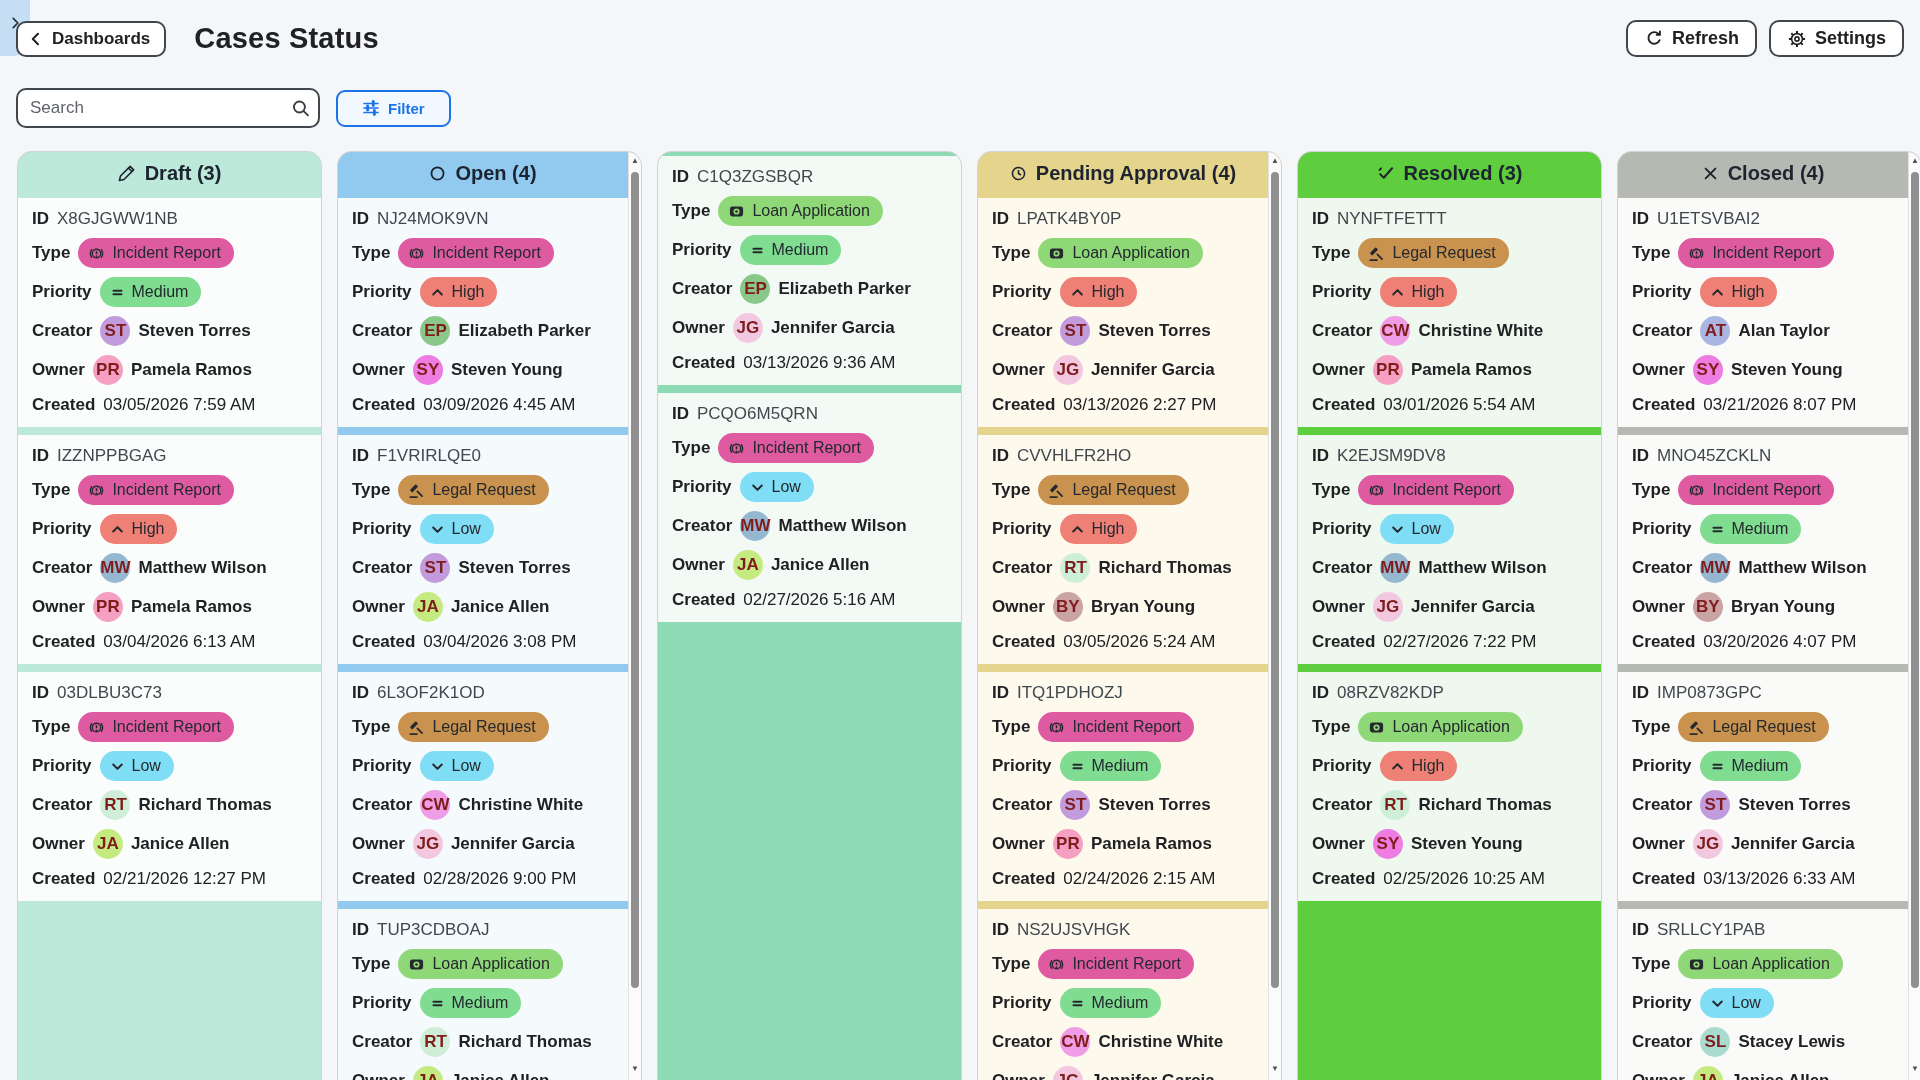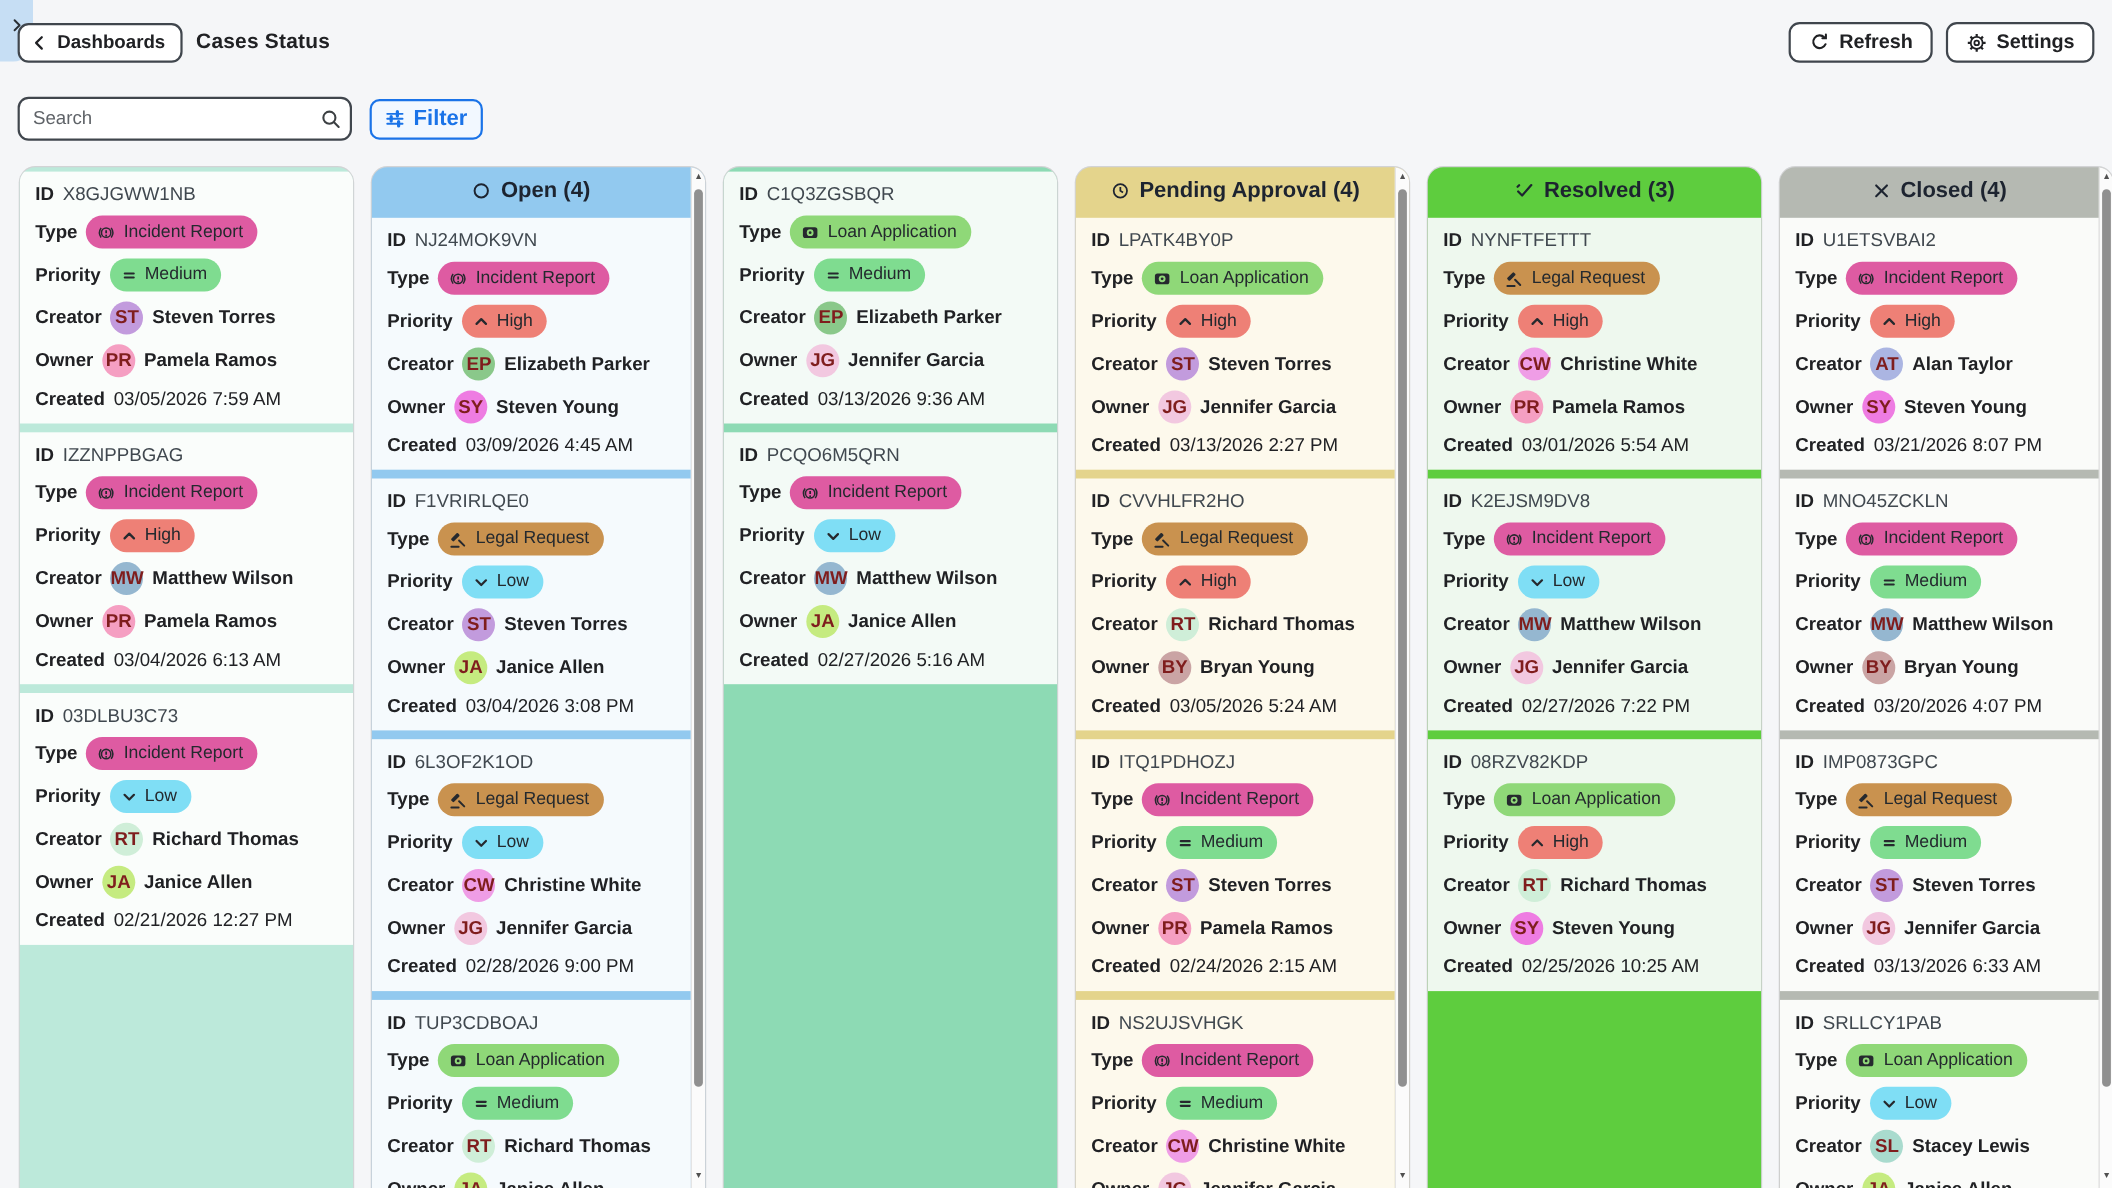--- a/index.html
+++ b/index.html
@@ -2,29 +2,29 @@
 <html><head>
 <meta charset="utf-8">
 <style>
 *{box-sizing:border-box;margin:0;padding:0}
 html,body{width:1920px;height:1080px;overflow:hidden}
 body{background:#f5f6f8;font-family:"Liberation Sans",sans-serif;color:#202124;position:relative}
 .expander{position:absolute;top:0;left:0;width:30px;height:56px;background:#c6def4;border-radius:0 0 18px 0;display:flex;justify-content:center;align-items:flex-start;padding-top:16px;cursor:pointer;z-index:1}
 .header-row{position:absolute;top:20px;left:16px;right:16px;display:flex;align-items:center;z-index:2}
 .btn{display:inline-flex;align-items:center;gap:8px;background:#fff;border:2px solid #40464d;border-radius:10px;font-weight:bold;color:#202124;cursor:pointer;font-family:inherit}
 .back-btn{padding:6px 14px 6px 10px;font-size:17px}
-.page-title{font-size:19px;font-weight:bold;margin-left:12px;letter-spacing:.2px}
+.page-title{font-size:29px;font-weight:bold;margin-left:28px;letter-spacing:.2px}
 .spacer{flex:1}
 .action-btn{padding:6px 16px;margin-left:12px;font-size:18px}
 .toolbar-row{position:absolute;top:88px;left:16px;display:flex;align-items:center;gap:16px;z-index:2}
 .search-box{position:relative;width:304px}
 .search-box input{width:100%;height:40px;border:2px solid #40464d;border-radius:10px;padding:0 42px 0 12px;font-size:17px;font-family:inherit;background:#fff;color:#202124;outline:none}
 .search-box input::placeholder{color:#5f6368}
 .search-ic{position:absolute;right:10px;top:50%;transform:translateY(-50%);display:flex}
-.filter-btn{display:inline-flex;align-items:center;gap:8px;height:37px;padding:0 12px;background:#f2f8ff;border:2px solid #1a73e8;border-radius:9px;color:#1a73e8;font-weight:bold;font-size:20px;cursor:pointer;font-family:inherit}
+.filter-btn{display:inline-flex;align-items:center;gap:8px;height:37px;padding:0 24px;background:#f2f8ff;border:2px solid #1a73e8;border-radius:9px;color:#1a73e8;font-weight:bold;font-size:15px;cursor:pointer;font-family:inherit}
 .board{position:absolute;top:152px;left:18px;display:flex;gap:17px}
 .kanban-column{width:303px;height:928px;border-radius:14px 14px 0 0;position:relative;overflow:hidden;box-shadow:0 0 0 1px rgba(0,0,0,.14)}
 .col-header{height:42px;display:flex;align-items:center;justify-content:center;gap:9px;font-size:20px;font-weight:bold;color:#1d2430}
 .cards{display:flex;flex-direction:column;gap:8px;padding-top:4px}
 .kanban-card{padding:10px 14px 12px;display:flex;flex-direction:column;gap:9px;cursor:pointer}
 .has-scrollbar .kanban-card{margin-right:13px}
 .has-scrollbar .col-header{padding-right:13px}
 .row{display:flex;align-items:center;gap:8px;font-size:17px;min-height:21px}
 .lbl{font-weight:bold}
 .muted-val{color:#40484f}
@@ -97,20 +97,29 @@
           <path d="M1.8 4h12.4M1.8 8h12.4M1.8 12h12.4" stroke-width="1.5"></path>
           <path d="M10 2.2v3.6M5 6.2v3.6M11 10.2v3.6" stroke-width="2.6"></path>
         </svg>
       </span>
     <span>Filter</span>
   </button>
 </div>
 
 <div class="board" id="board">
     <div class="kanban-column" style="background: rgb(188, 233, 218);">
+      <div class="col-header">
+        <span class="icon">
+          <svg width="18" height="18" viewBox="0 0 16 16" fill="none" stroke="currentColor" stroke-width="1.4" stroke-linejoin="round">
+            <path d="M10.8 2.1l3.1 3.1-8.6 8.6-4 .9.9-4z"></path>
+            <path d="M9.3 3.6l3.1 3.1"></path>
+          </svg>
+        </span>
+        <span>Draft (3)</span>
+      </div>
       <div class="cards">
         <div class="kanban-card" style="background: rgb(250, 253, 251);">
           <div class="row">
             <span class="lbl">ID</span>
             <span class="muted-val">X8GJGWW1NB</span>
           </div>
           <div class="row">
             <span class="lbl">Type</span>
             <span class="badge" style="background: rgb(222, 91, 162);">
               <span class="icon">

